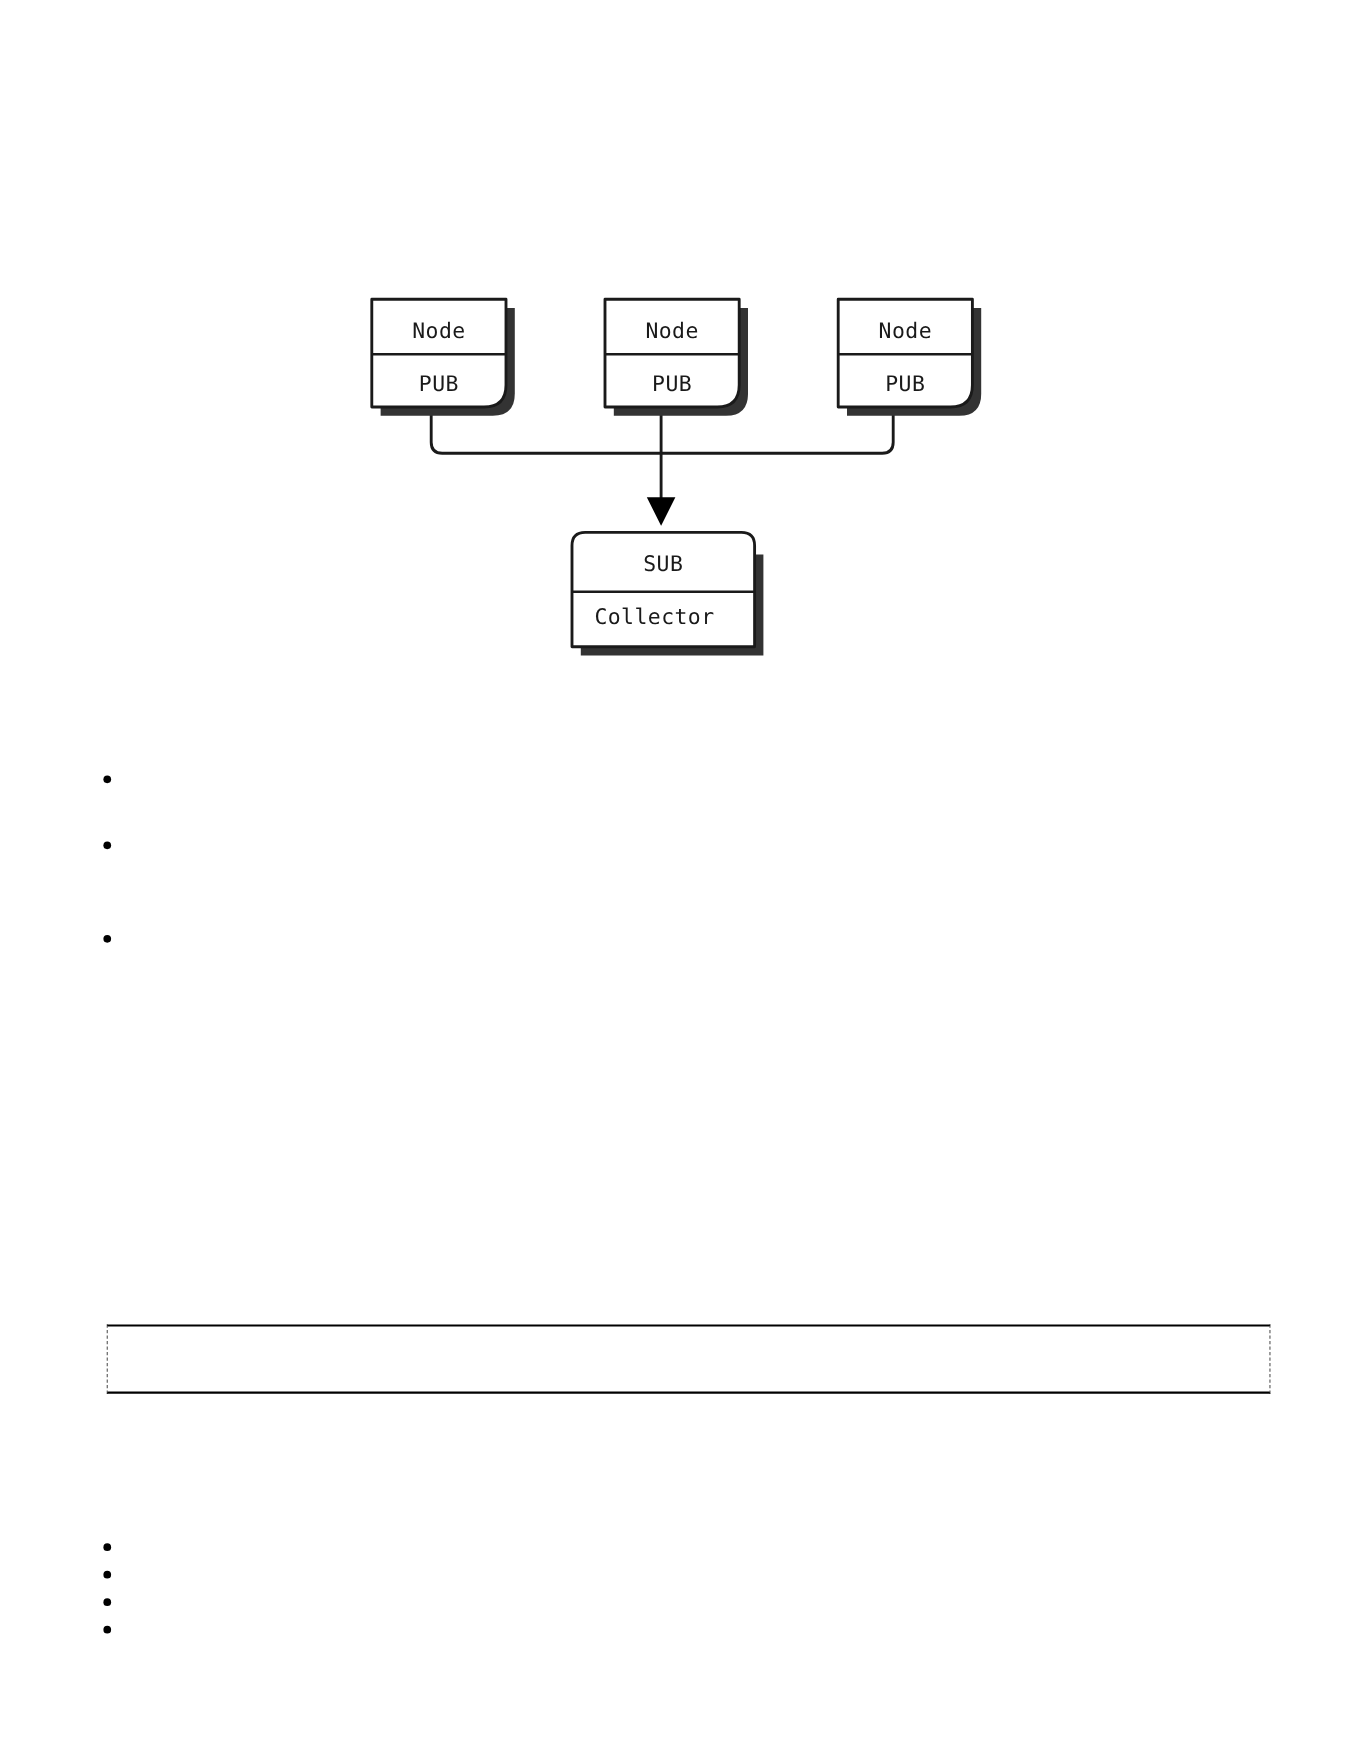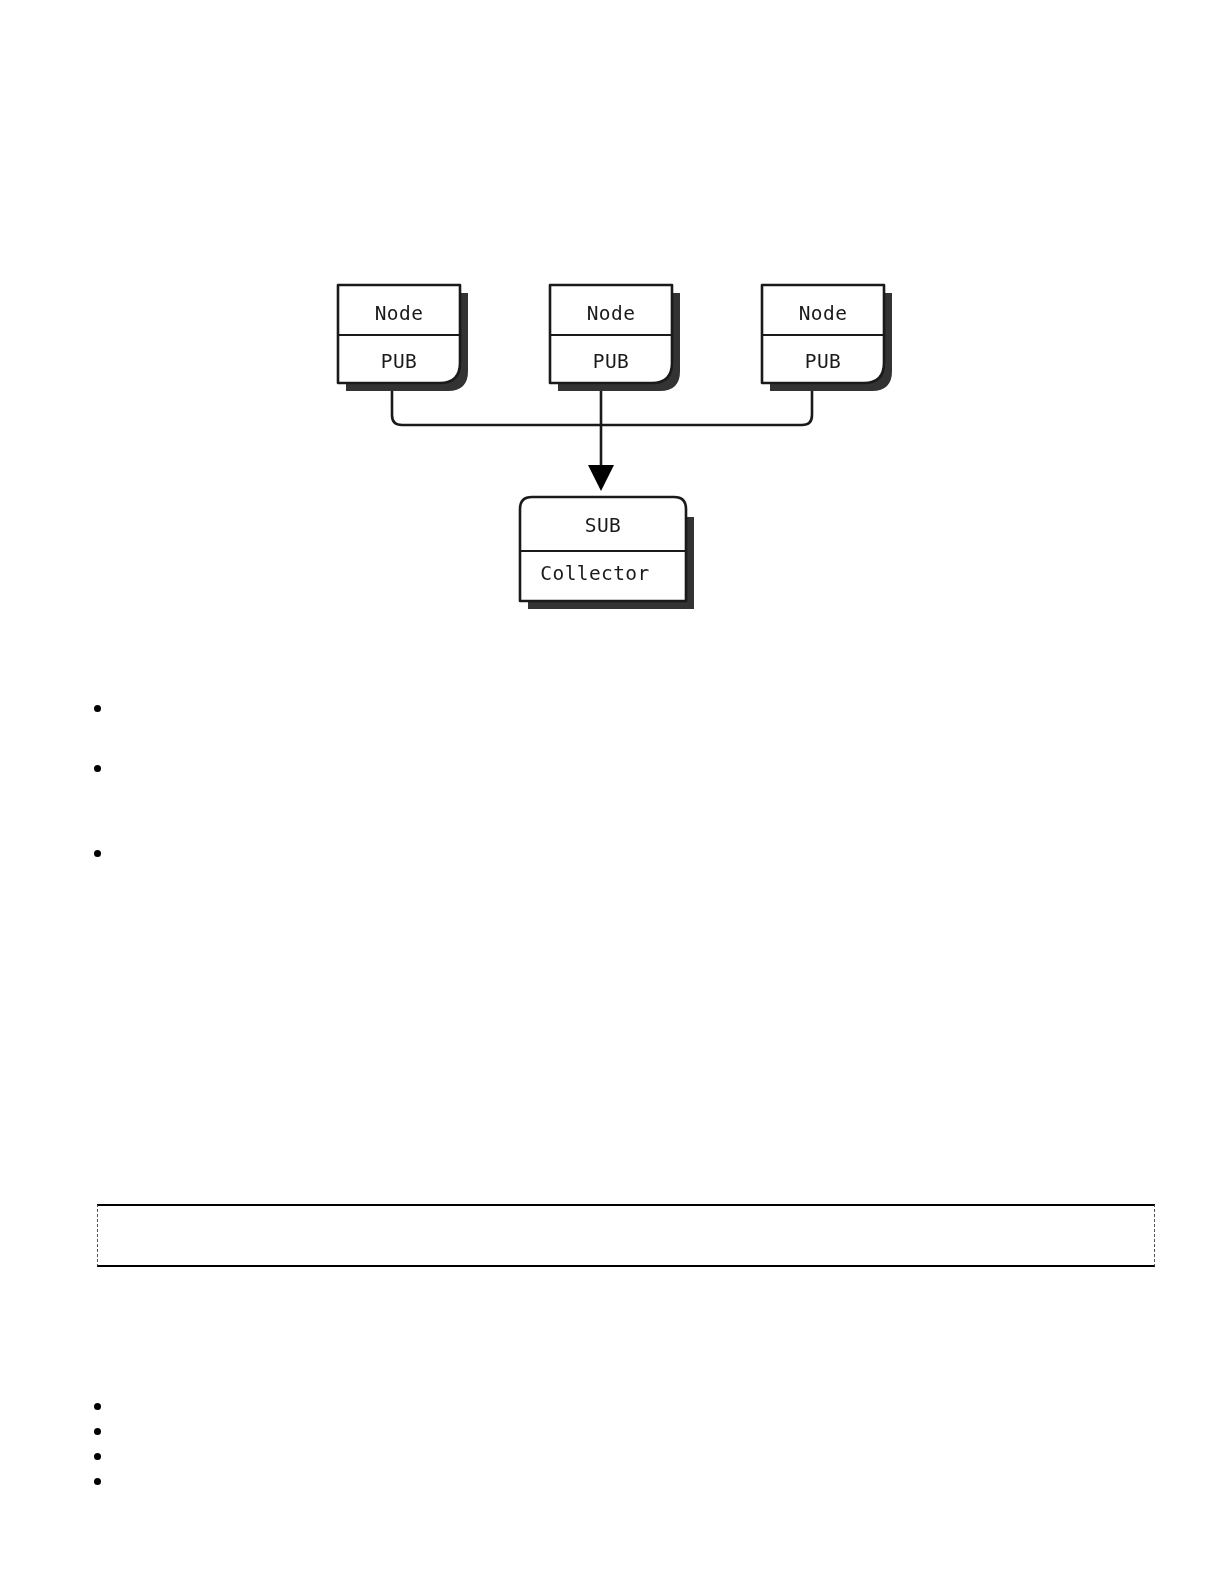--- a/index.html
+++ b/index.html
@@ -18,21 +18,21 @@
     width: 1224px;
     height: 1584px;
     background: #ffffff;
     overflow: hidden;
   }
 
   
   .diagram {
     position: absolute;
     left: 0;
-    top: 13px;
+    top: 0;
     width: 1224px;
     height: 640px;
     text-align: right;
   }
   .diagram svg {
     display: block;
   }
   .uml-label {
     font-family: "DejaVu Sans Mono", "Liberation Mono", monospace;
     font-size: 19.5px;

